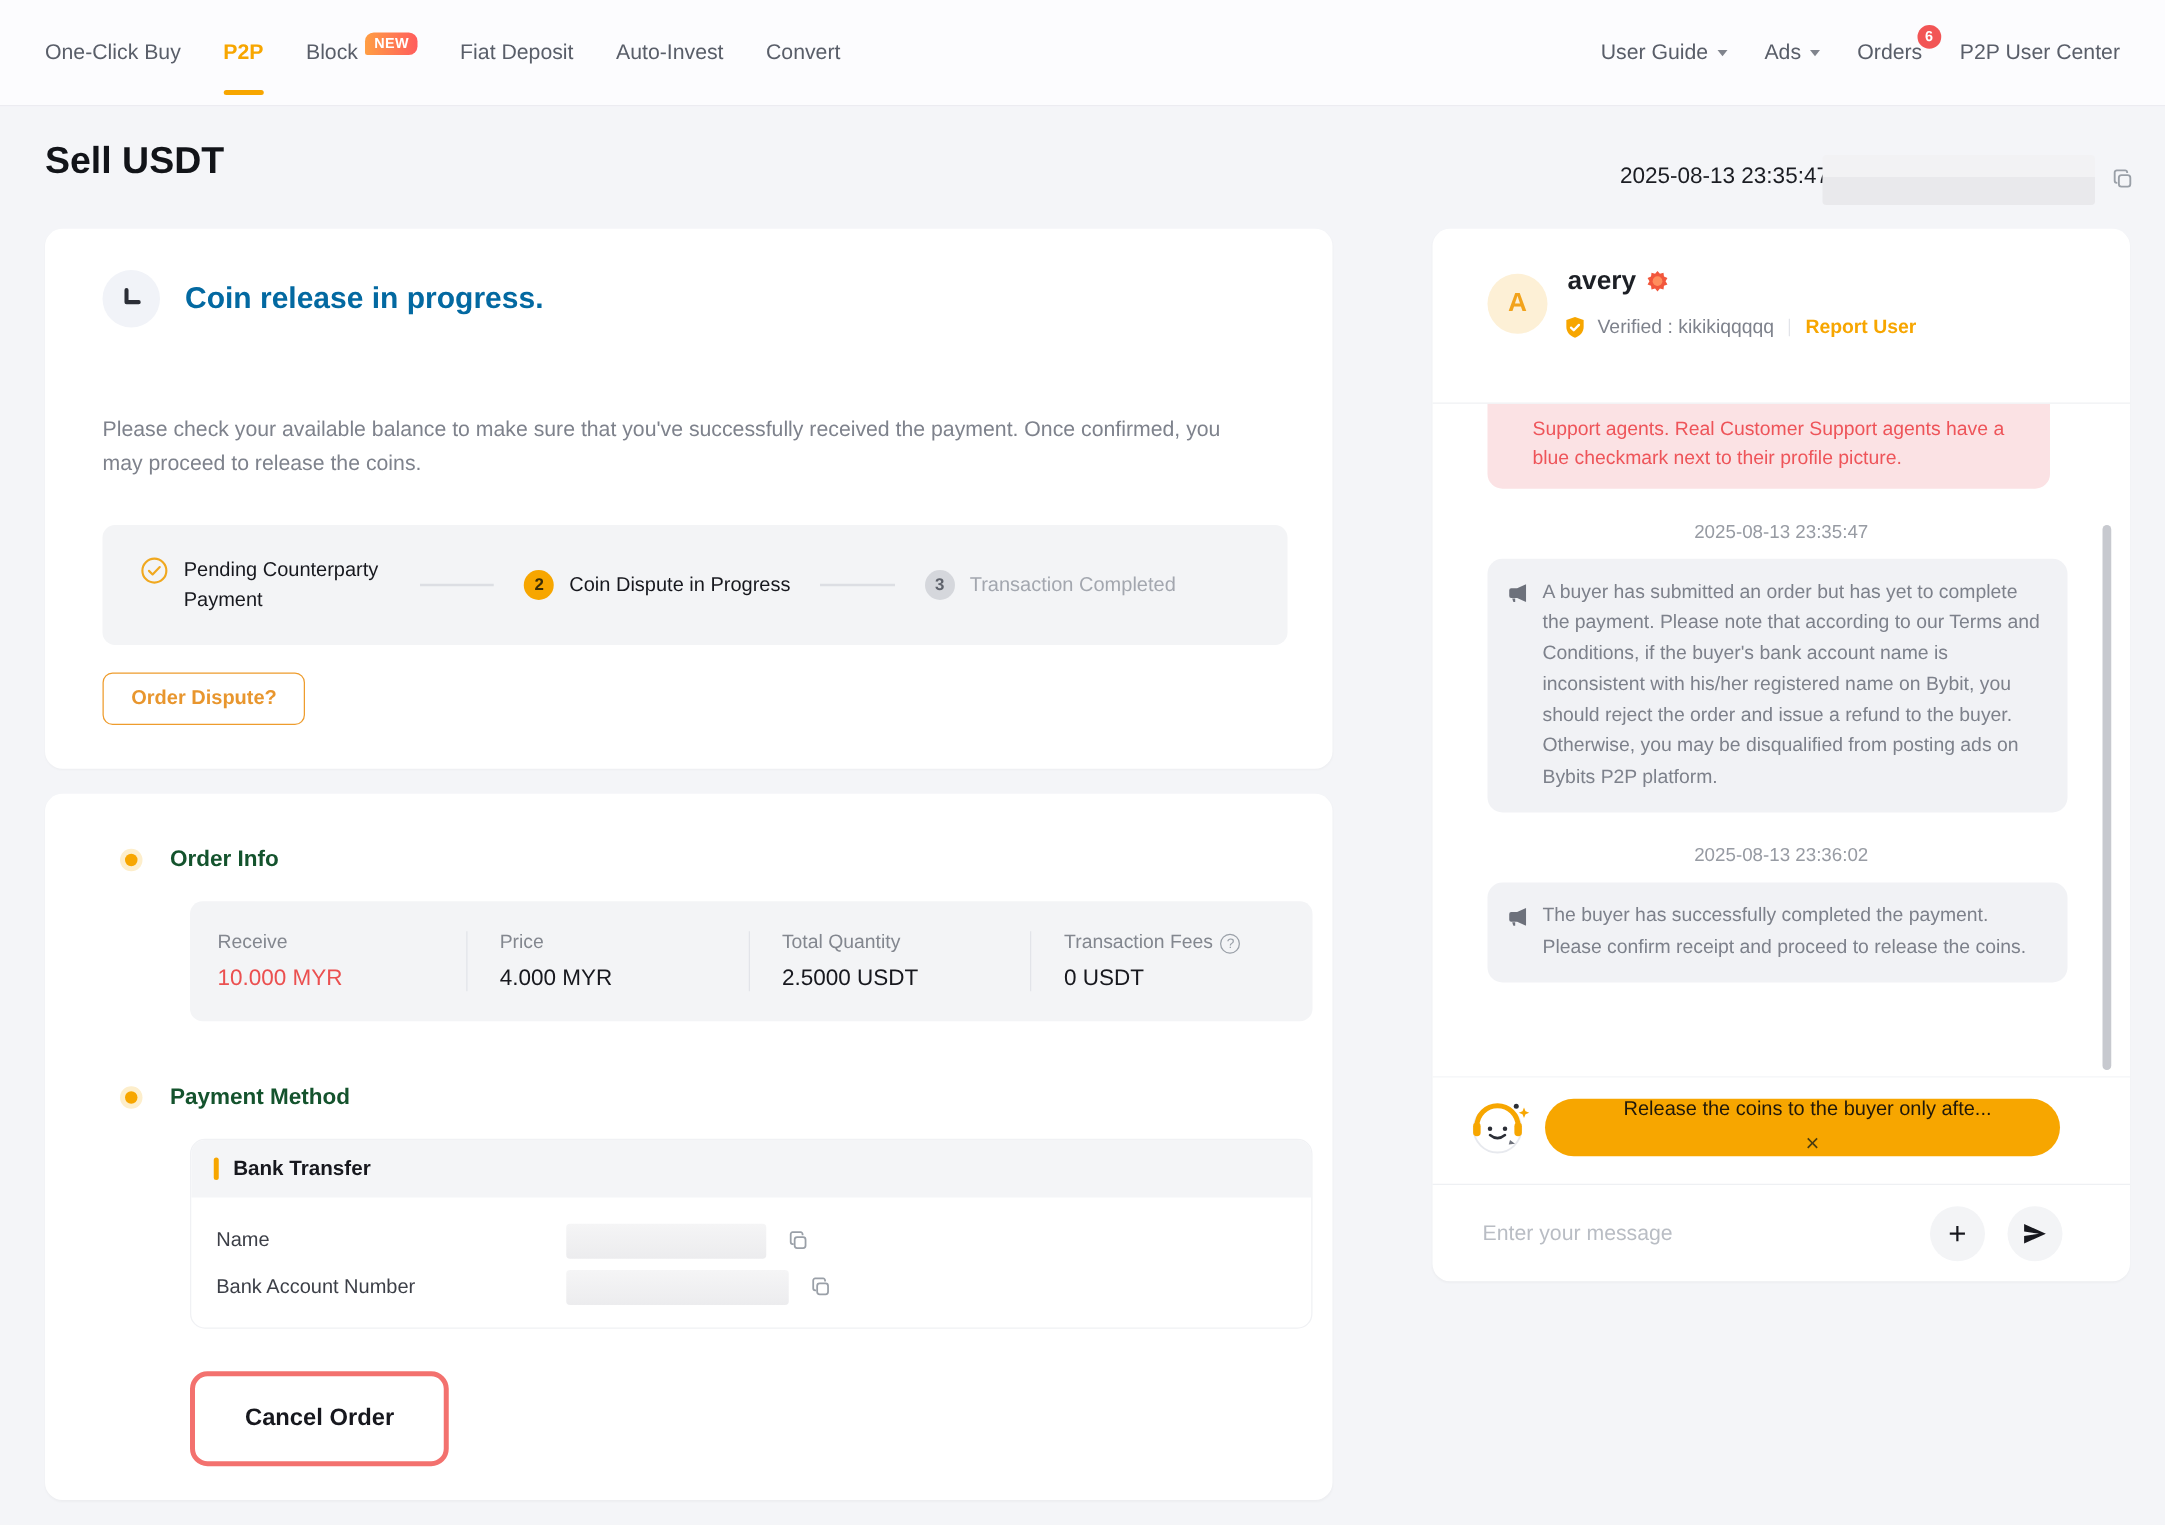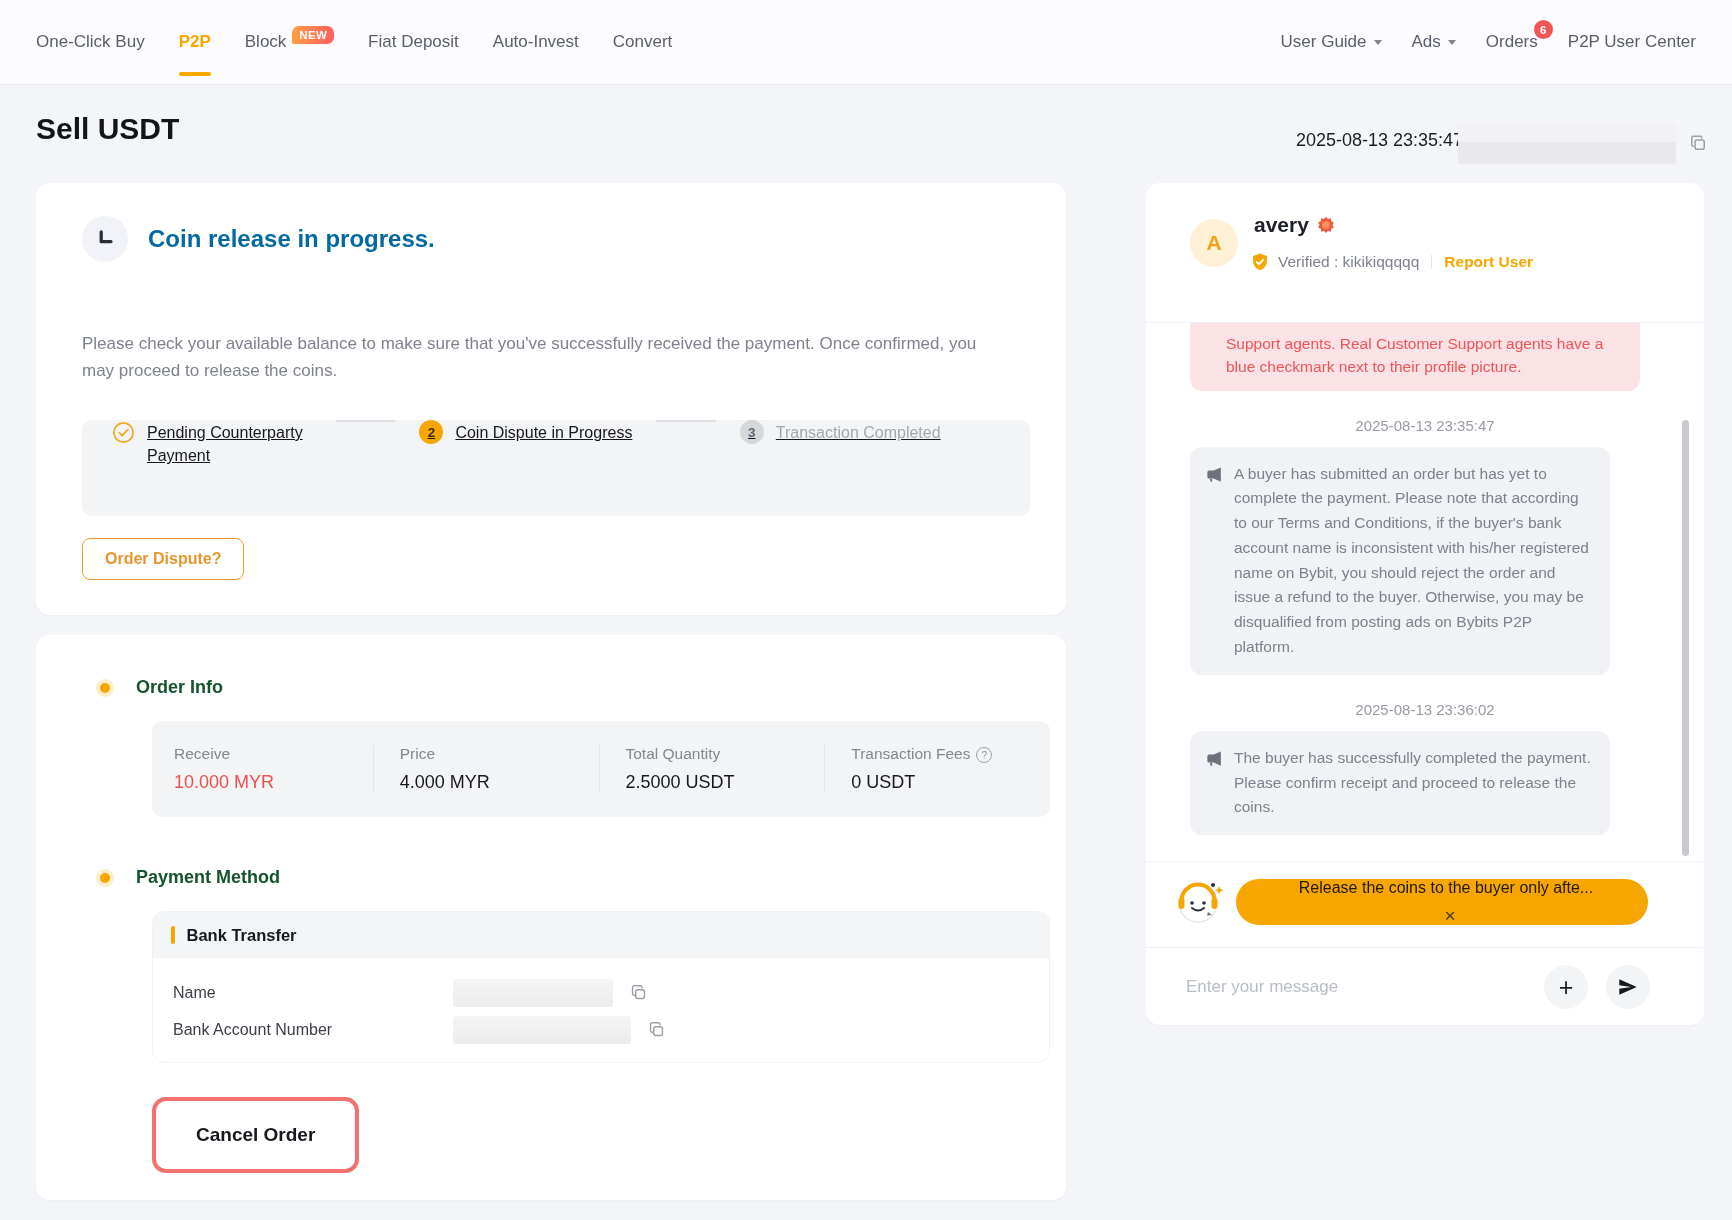--- a/index.html
+++ b/index.html
@@ -40,21 +40,21 @@
   .status-card { left:36px; top:183px; width:1030px; height:432px; }
   .order-card  { left:36px; top:635px; width:1030px; height:565px; }
   .chat-card   { left:1146px; top:183px; width:558px; height:842px; }
 
   
   .clock-wrap { position:absolute; left:46px; top:33px; width:46px; height:46px; border-radius:50%; background:#f1f3f8;
                 display:flex; align-items:center; justify-content:center; }
   .status-title { position:absolute; left:112px; top:42px; font-size:24px; font-weight:700; color:#0369a1; }
   .status-desc { position:absolute; left:46px; top:148px; width:930px; font-size:17px; line-height:1.58; color:#7e828c; }
   .steps { position:absolute; left:46px; top:237px; width:948px; height:96px; background:#f3f4f6; border-radius:10px;
-           display:flex; align-items:flex-start; padding:0 30px;text-decoration:underline; }
+           display:flex; align-items:center; padding:0 30px; }
   .step { display:flex; align-items:flex-start; gap:12px; }
   .step-label { font-size:16px; line-height:1.45; color:#17181e; padding-top:1px; }
   .step.todo .step-label { color:#a3a7af; }
   .step1-label { width:165px; }
   .step-num { width:24px; height:24px; border-radius:50%; display:flex; align-items:center; justify-content:center;
               font-size:13.5px; font-weight:700; flex:none; }
   .step-num.active { background:#f7a600; color:#3a2d05; }
   .step-num.todo { background:#d5d7dc; color:#5f636c; }
   .step-line { flex:1; height:2px; background:#dcdee3; margin:0 24px; max-width:92px; }
   .spacer { flex:1; }
@@ -101,21 +101,21 @@
   .chat-name { font-size:21px; font-weight:700; color:#1d2026; }
   .verified-row { position:absolute; left:104px; top:69px; display:flex; align-items:center; gap:8px; }
   .verified-text { font-size:15.5px; color:#7e828c; }
   .vr-divider { width:1px; height:14px; background:#e2e4e9; margin:0 4px; }
   .report-link { font-size:15.5px; font-weight:600; color:#f7a600; cursor:pointer; }
 
   .chat-scroll { position:absolute; left:0; top:140px; right:0; height:538px; overflow:hidden; }
   .warn-box { margin:0 0 0 44px; width:450px; background:#fbe2e4; border-radius:0 0 12px 12px; padding:9px 36px 12px;
               color:#ee5459; font-size:15.5px; line-height:1.5; }
   .chat-time { text-align:center; font-size:15px; color:#979ba3; margin-top:26px; }
-  .bubble { margin:13px 0 0 44px; width:420px; background:#f1f2f5; border-radius:12px; padding:15px 18px 15px 15px;
+  .bubble { margin:13px 0 0 44px; width:464px; background:#f1f2f5; border-radius:12px; padding:15px 18px 15px 15px;
             display:flex; gap:10px; }
   .bubble-text { font-size:15.5px; line-height:1.6; color:#7d818b; }
   .megaphone { flex:none; margin-top:3px; color:#6d717b; }
   .chat-scrollbar { position:absolute; right:15px; top:237px; width:7px; height:436px; border-radius:4px; background:#c7c9cf; cursor:pointer; }
 
   .bot-row { position:absolute; left:0; top:678px; right:0; height:86px; border-top:1px solid #f4f5f7; }
   .bot-avatar { position:absolute; left:26px; top:14px; }
   .bot-pill { position:absolute; left:90px; top:17px; width:412px; height:46px; background:#f7a600; border-radius:23px;
               display:flex; align-items:center; padding:0 16px 0 24px;flex-direction:column; }
   .bot-pill-text { flex:1; font-size:16px; color:#20180a; font-weight:500; white-space:nowrap; overflow:hidden; }

